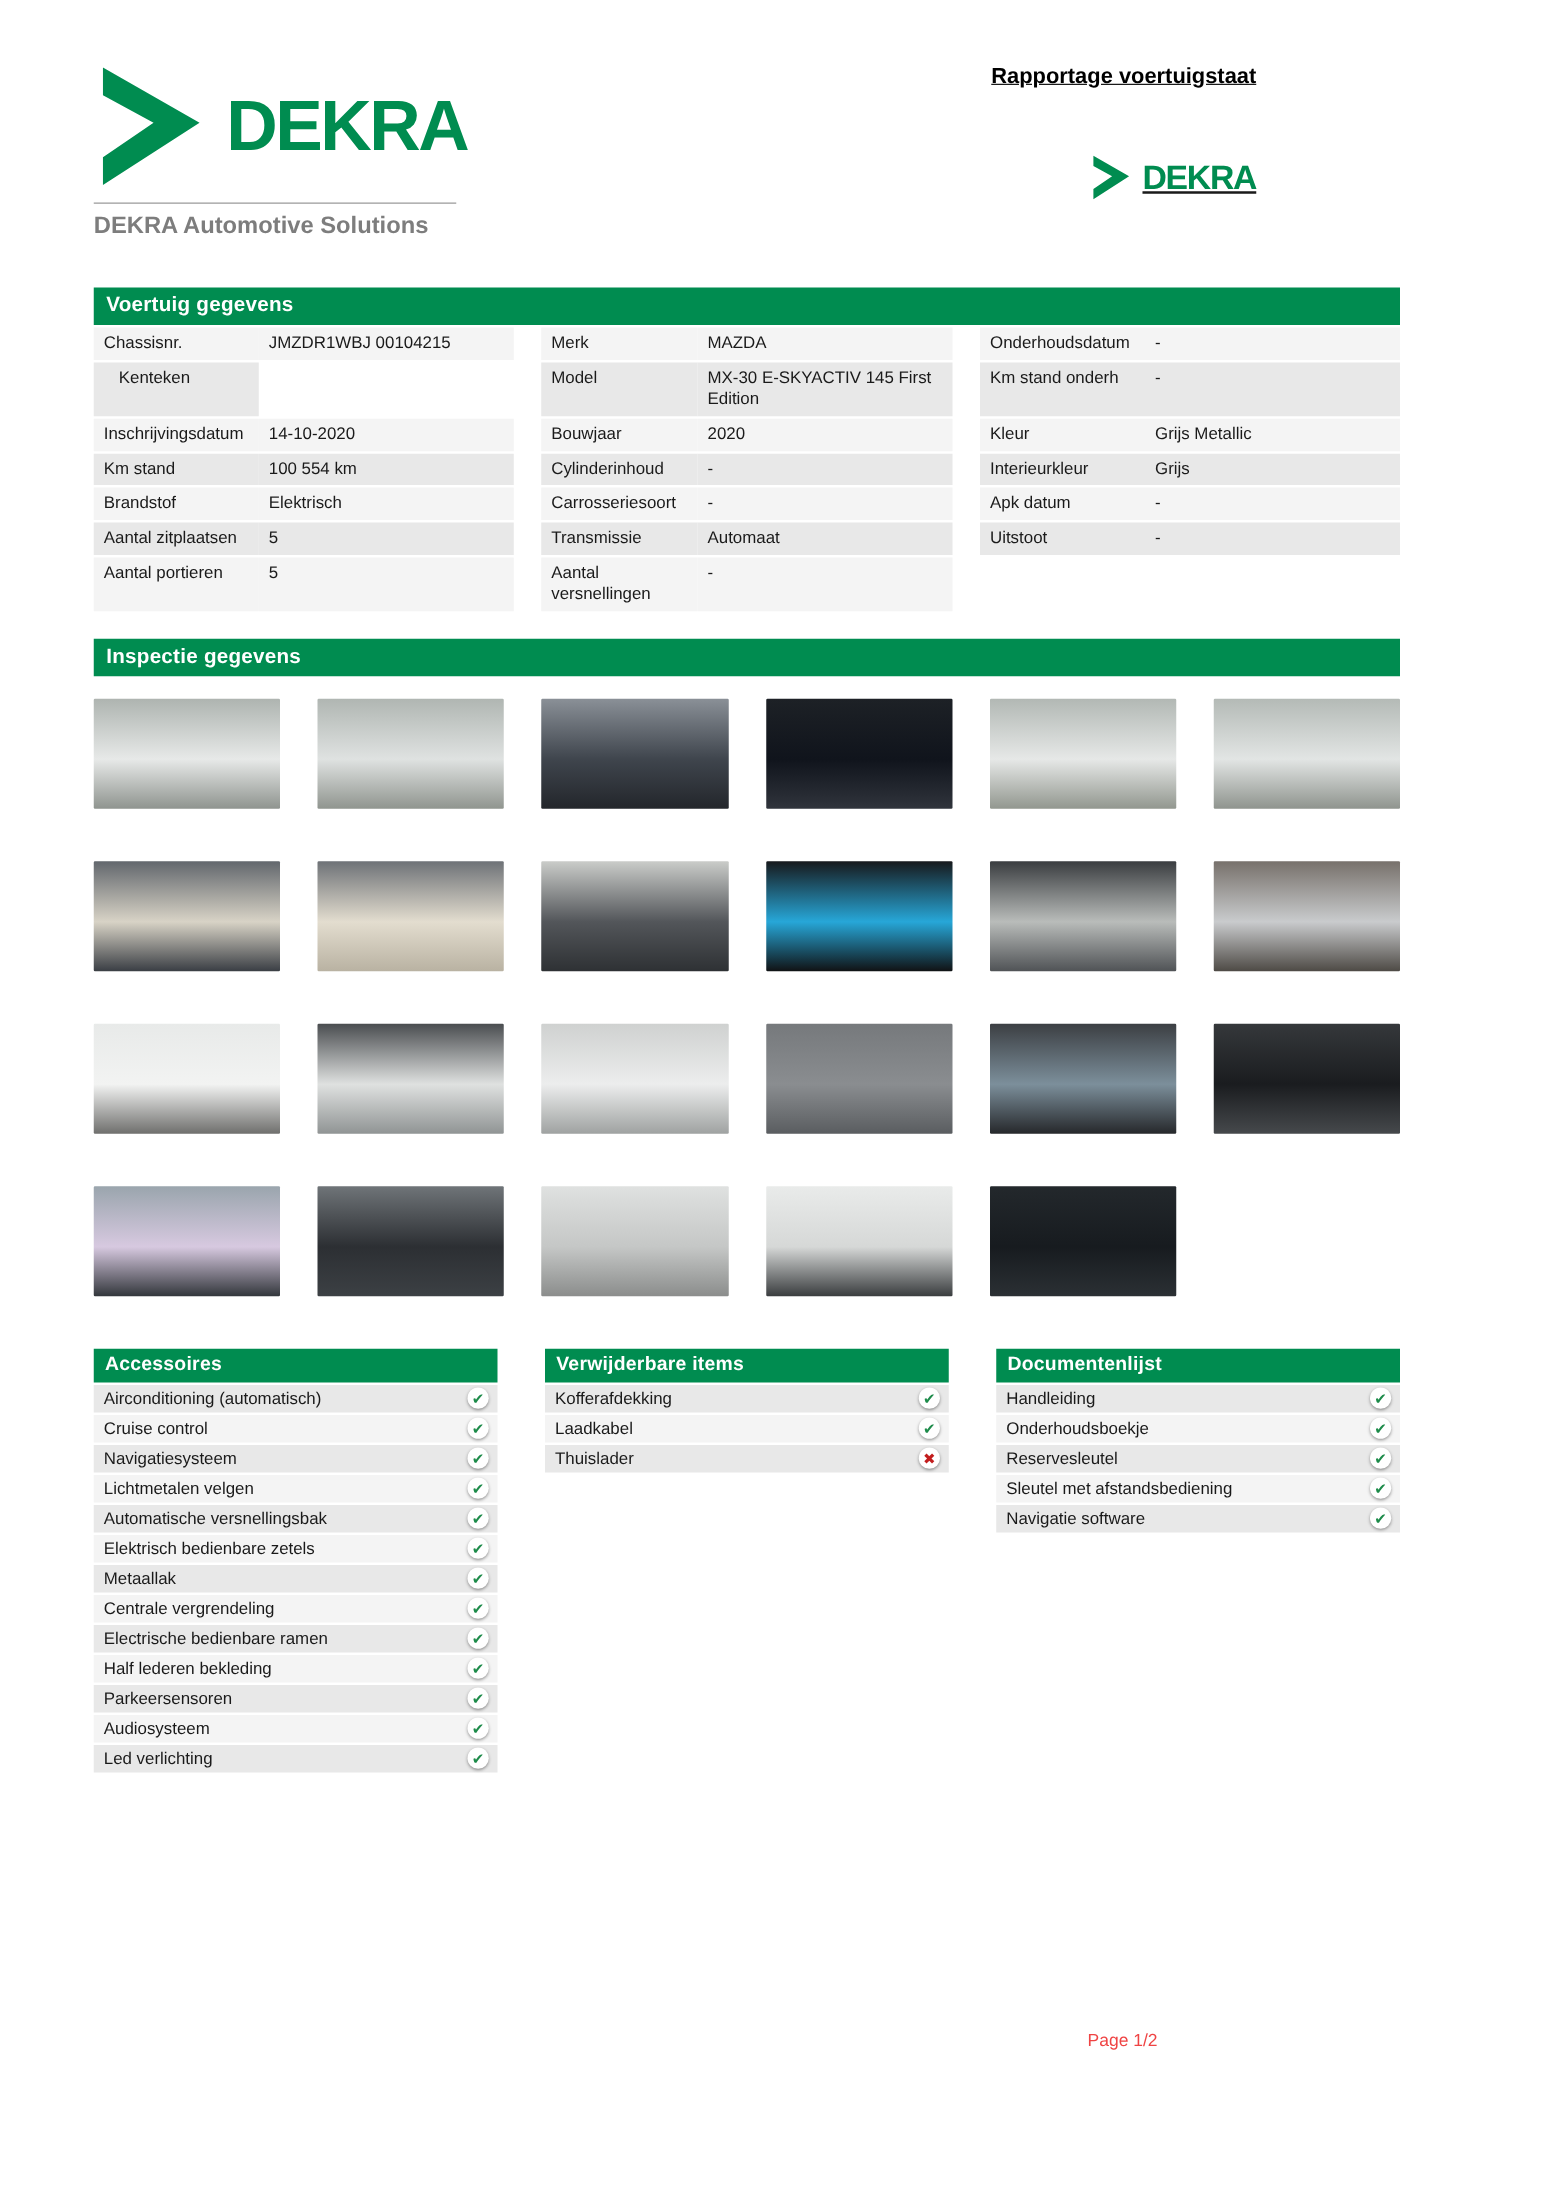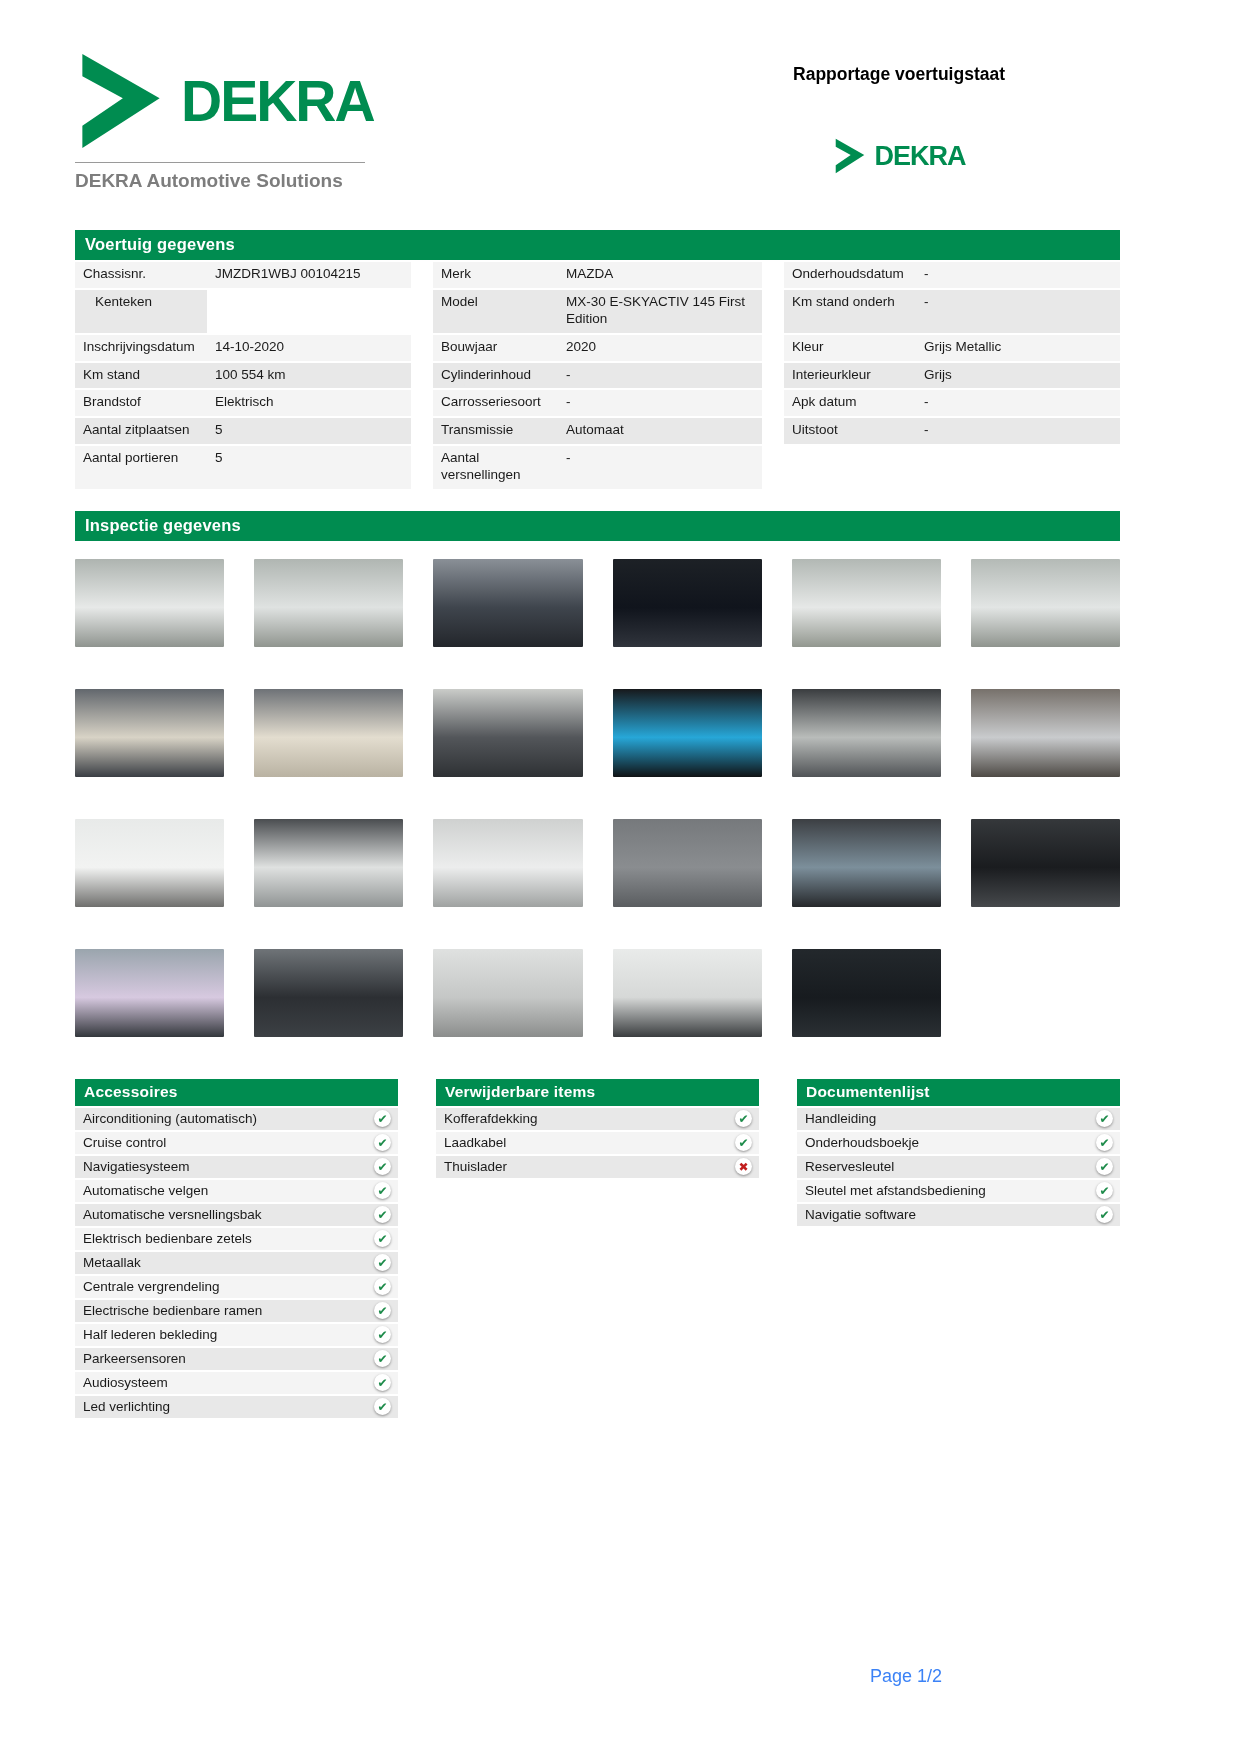--- a/index.html
+++ b/index.html
@@ -10,21 +10,21 @@
   }
   .page{position:absolute;left:75px;top:50px;width:1045px;}
 
   
   .hdr{display:flex;justify-content:space-between;align-items:flex-start;height:158px;}
   .brand-block{display:flex;flex-direction:column;}
   .brand-top{display:flex;align-items:center;gap:14px;}
   .brand-word{font-size:57px;font-weight:bold;color:#008C50;letter-spacing:-2px;line-height:1;}
   .brand-rule{height:1px;background:#9a9a9a;margin-top:10px;width:290px;}
   .brand-sub{font-size:19px;font-weight:bold;color:#7d7d7d;margin-top:7px;letter-spacing:0px;}
-  .hdr-right{display:flex;flex-direction:column;align-items:center;margin-right:115px;margin-top:14px;}
+  .hdr-right{display:flex;flex-direction:column;align-items:flex-end;margin-right:115px;text-decoration:underline;}
   .report-title{font-size:17.5px;font-weight:bold;color:#000;white-space:nowrap;}
   .mini-logo{display:flex;align-items:center;gap:8px;margin-top:52px;}
   .mini-word{font-size:27px;font-weight:bold;color:#008C50;letter-spacing:-1px;}
 
   
   .bar{background:#008C50;color:#fff;font-weight:bold;font-size:16.5px;
        padding:5px 10px 6px 10px;letter-spacing:.2px;}
   .section{margin-top:22px;}
 
   
@@ -45,21 +45,21 @@
   .lists{display:grid;grid-template-columns:repeat(3,1fr);column-gap:38px;align-items:start;margin-top:42px;}
   .list .bar{font-size:15.5px;padding:4px 9px 5px 9px;}
   .chk-row{display:flex;justify-content:space-between;align-items:center;
            padding:2px 7px 2px 8px;min-height:18px;margin-top:2px;font-size:13.5px;}
   .mark{width:17px;height:17px;border-radius:50%;background:#fff;flex:0 0 17px;
         box-shadow:0 1px 2.5px rgba(0,0,0,.4);display:flex;align-items:center;justify-content:center;
         font-size:12px;font-weight:bold;font-family:"DejaVu Sans",sans-serif;}
   .mark.yes{color:#1d8b4a;}
   .mark.no{color:#c21d1d;}
 
-  .footer{position:absolute;left:870px;top:1666px;font-size:18px;color:#3b82f6;}
+  .footer{position:absolute;left:870px;top:1624px;font-size:14px;color:#ef4444;}
   svg{display:block;}
 </style>
 </head>
 <body>
 
 <div class="page">
 
   <div class="hdr">
     <div class="brand-block">
       <div class="brand-top">
@@ -172,21 +172,21 @@
         </div>
         <div class="chk-row bg-a">
           <span>Cruise control</span>
           <span class="mark yes">✔</span>
         </div>
         <div class="chk-row bg-b">
           <span>Navigatiesysteem</span>
           <span class="mark yes">✔</span>
         </div>
         <div class="chk-row bg-a">
-          <span>Automatische velgen</span>
+          <span>Lichtmetalen velgen</span>
           <span class="mark yes">✔</span>
         </div>
         <div class="chk-row bg-b">
           <span>Automatische versnellingsbak</span>
           <span class="mark yes">✔</span>
         </div>
         <div class="chk-row bg-a">
           <span>Elektrisch bedienbare zetels</span>
           <span class="mark yes">✔</span>
         </div>

